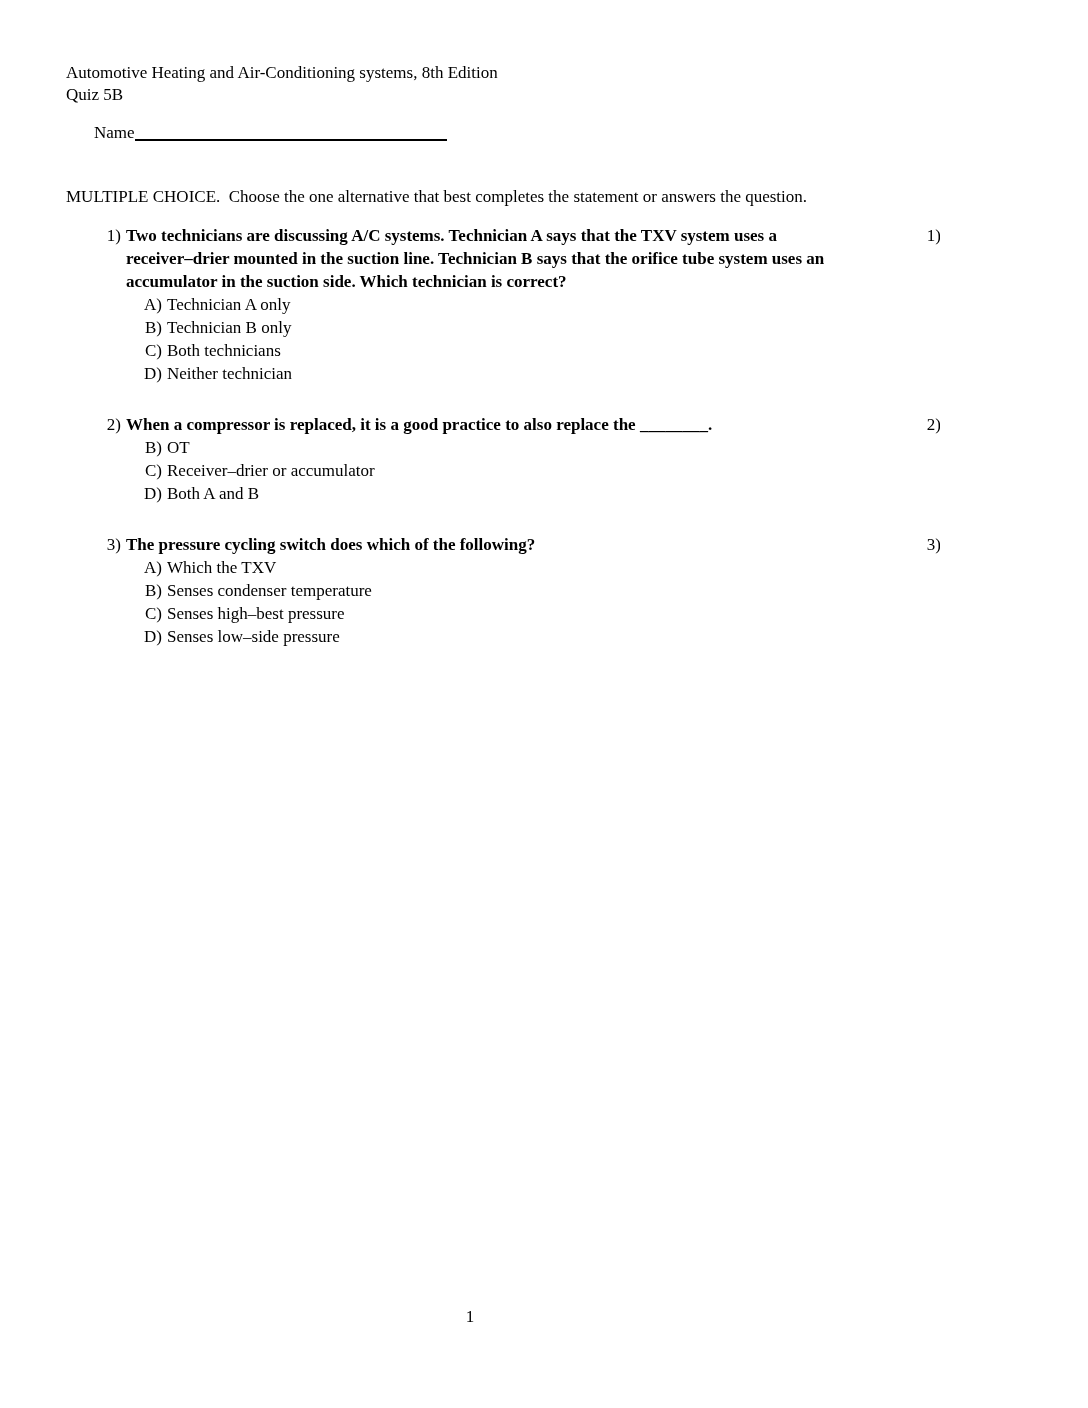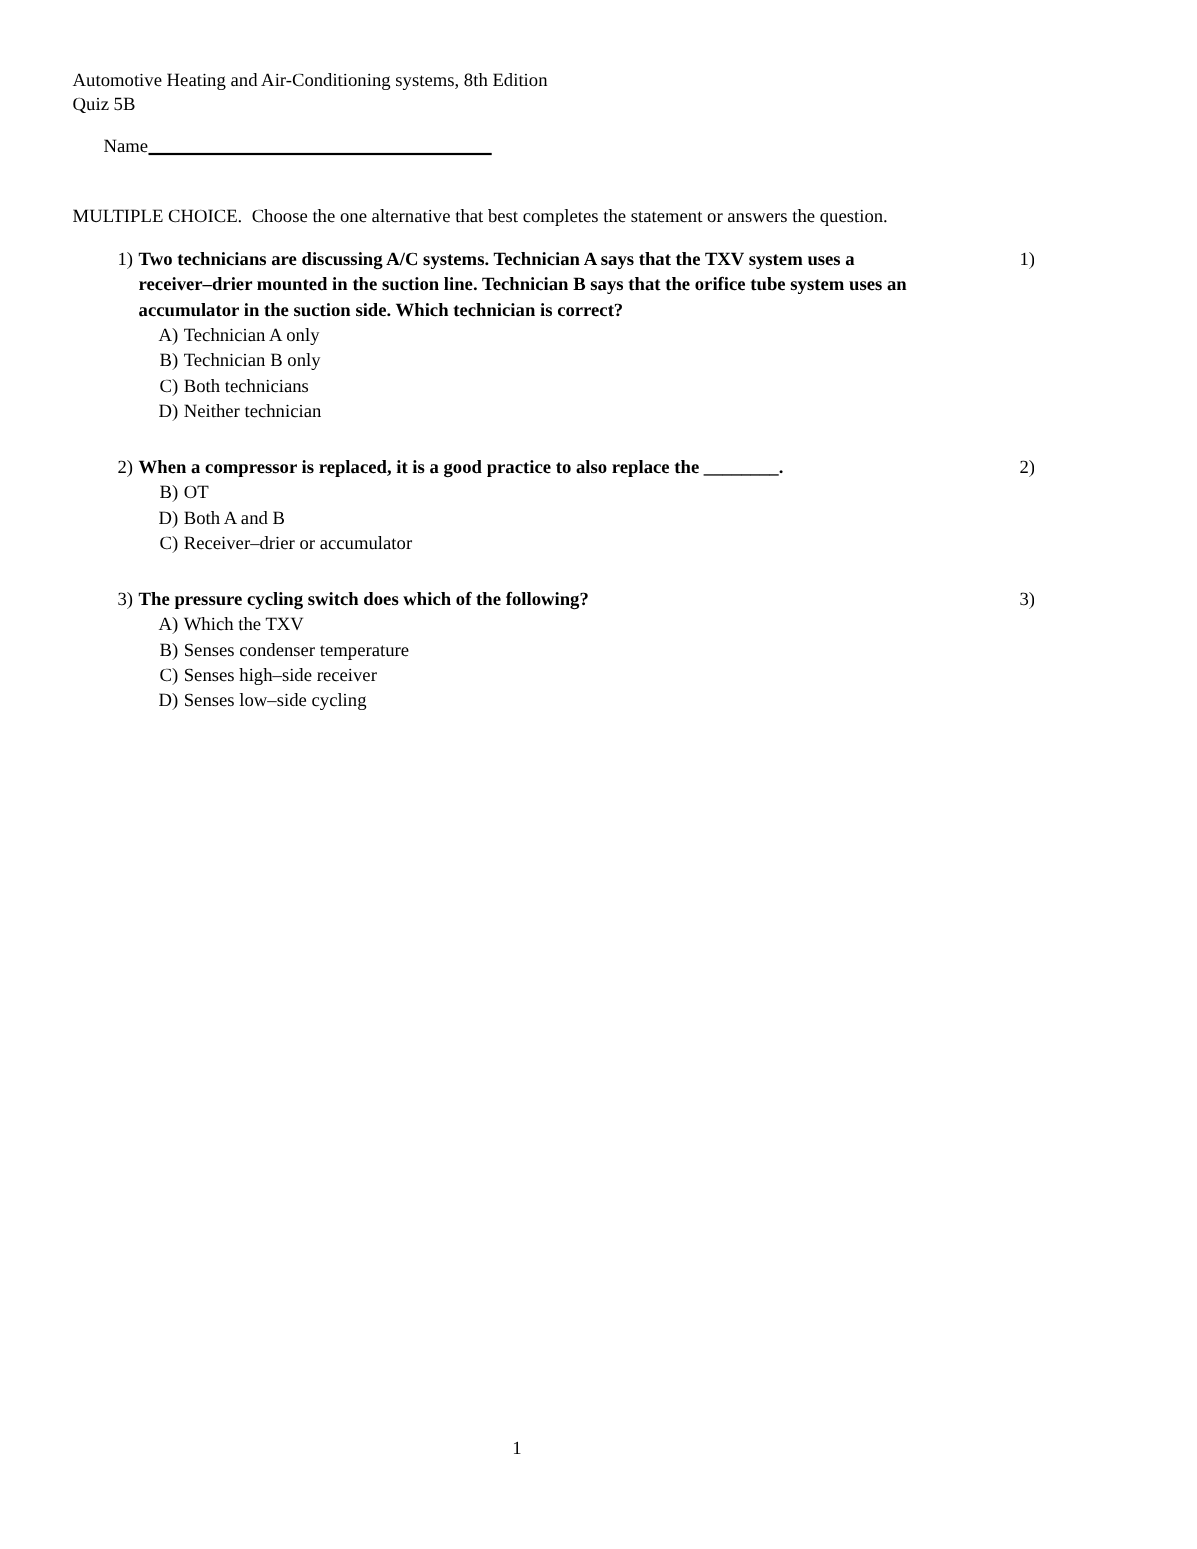--- a/index.html
+++ b/index.html
@@ -128,34 +128,34 @@
       <div class="option"><span class="opt-letter">D)</span><span>Neither technician</span></div>
       <div class="q-answer"><span class="ans-num">1)</span><span class="answer-blank"></span></div>
     </div>
 
     <div class="question">
       <div class="q-num">2)</div>
       <div class="q-text">
         <div class="q-line">When a compressor is replaced, it is a good practice to also replace the ________.</div>
       </div>
       <div class="option"><span class="opt-letter">B)</span><span>OT</span></div>
+      <div class="option"><span class="opt-letter">C)</span><span>Receiver–drier or accumulator</span></div>
       <div class="option"><span class="opt-letter">D)</span><span>Both A and B</span></div>
-      <div class="option"><span class="opt-letter">C)</span><span>Receiver–drier or accumulator</span></div>
       <div class="q-answer"><span class="ans-num">2)</span><span class="answer-blank"></span></div>
     </div>
 
     <div class="question">
       <div class="q-num">3)</div>
       <div class="q-text">
         <div class="q-line">The pressure cycling switch does which of the following?</div>
       </div>
       <div class="option"><span class="opt-letter">A)</span><span>Which the TXV</span></div>
       <div class="option"><span class="opt-letter">B)</span><span>Senses condenser temperature</span></div>
-      <div class="option"><span class="opt-letter">C)</span><span>Senses high–side receiver</span></div>
-      <div class="option"><span class="opt-letter">D)</span><span>Senses low–side cycling</span></div>
+      <div class="option"><span class="opt-letter">C)</span><span>Senses high–best pressure</span></div>
+      <div class="option"><span class="opt-letter">D)</span><span>Senses low–side pressure</span></div>
       <div class="q-answer"><span class="ans-num">3)</span><span class="answer-blank"></span></div>
     </div>
 
   </div>
 
   <div class="page-number">1</div>
 
 </div>
 
 </body></html>

